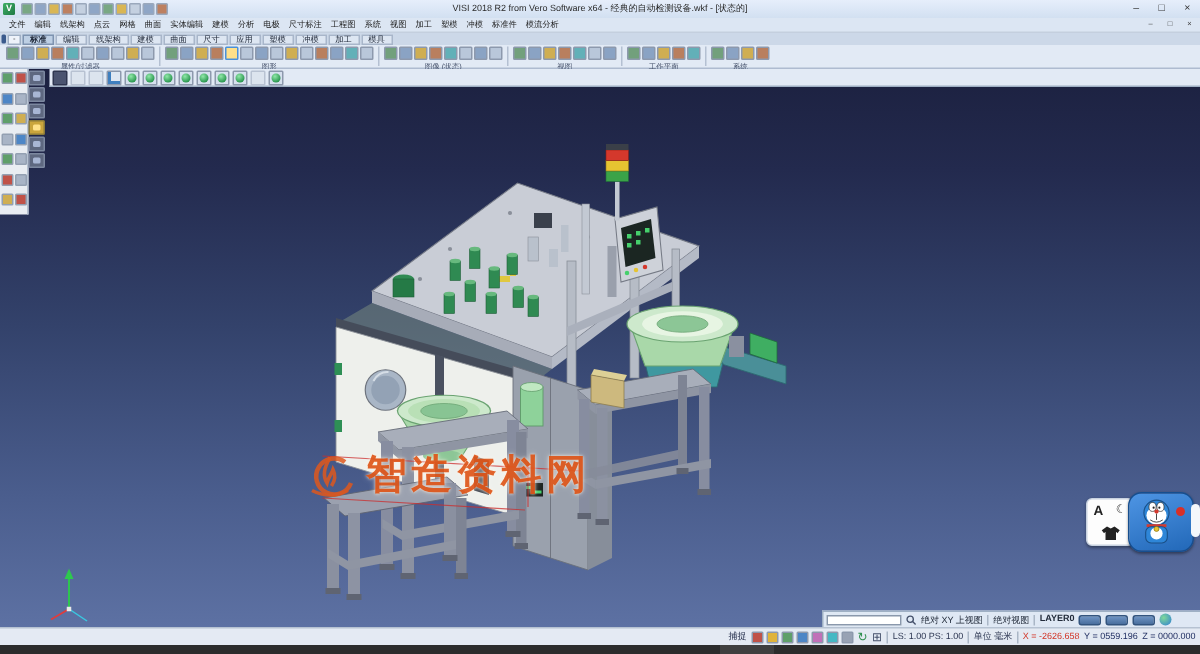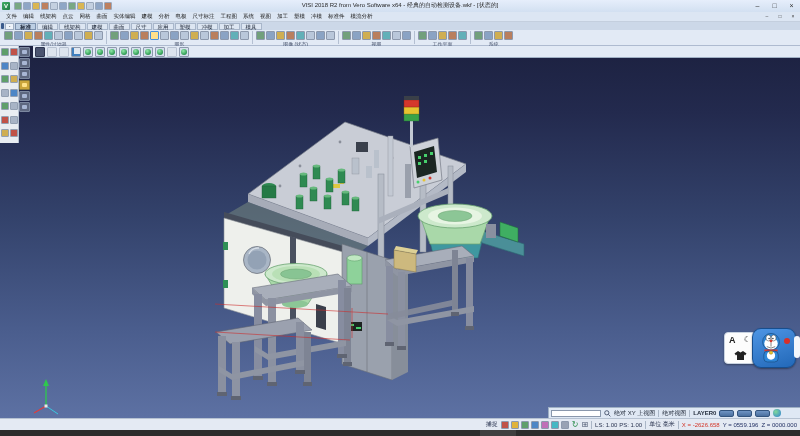--- a/index.html
+++ b/index.html
@@ -455,20 +455,28 @@
 
       <g>
         <line x1="46" y1="360" x2="46" y2="338" stroke="#2ec84e" stroke-width="1.3"></line>
         <polygon points="46,333 43,340 49,340" fill="#2ec84e"></polygon>
         <line x1="46" y1="360" x2="34" y2="367" stroke="#e03c3c" stroke-width="1.2"></line>
         <line x1="46" y1="360" x2="58" y2="368" stroke="#3ac8e0" stroke-width="1"></line>
         <rect x="44.5" y="358.5" width="3" height="3" fill="#e8e8e8"></rect>
       </g>
     </svg>
 
+    <div class="watermark">
+      <svg width="40" height="40" viewBox="0 0 40 40">
+        <path d="M30 12 a12 12 0 1 0 4 14" fill="none" stroke="#e0581c" stroke-width="3" opacity="0.9"></path>
+        <path d="M20 9 C16 16 15 21 18 26 C19 22 21 20 22 17 C24 21 23 25 21 28" fill="none" stroke="#e0581c" stroke-width="2.4" opacity="0.9"></path>
+        <path d="M8 31 Q20 37 32 31" fill="none" stroke="#e0581c" stroke-width="2.4" opacity="0.9"></path>
+      </svg>
+      <span class="wm-text">智造资料网</span>
+    </div>
 
     <div class="ime">
       <div class="ime-card">
         <span class="ime-a">A</span>
         <span class="ime-moon">☾</span>
         <svg class="ime-shirt" width="13" height="11" viewBox="0 0 13 11">
           <path d="M4 1 L0.5 3.5 L2 5.5 L3 4.5 L3 10 L10 10 L10 4.5 L11 5.5 L12.5 3.5 L9 1 L6.5 2.4 Z" fill="#222"></path>
         </svg>
       </div>
       <div class="ime-pill">

